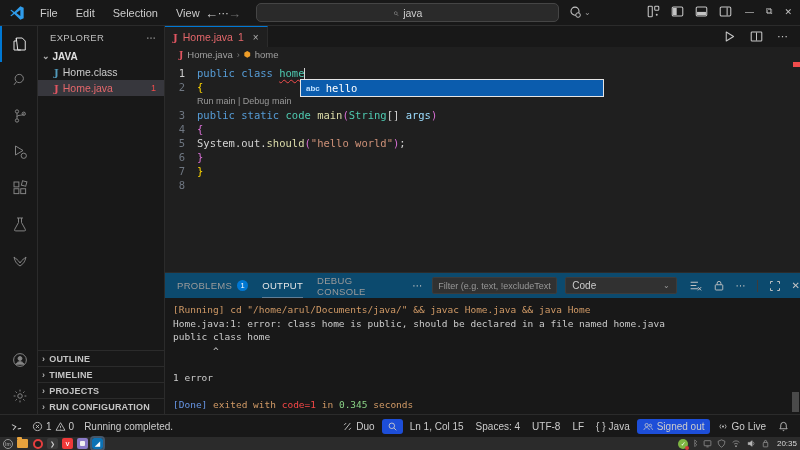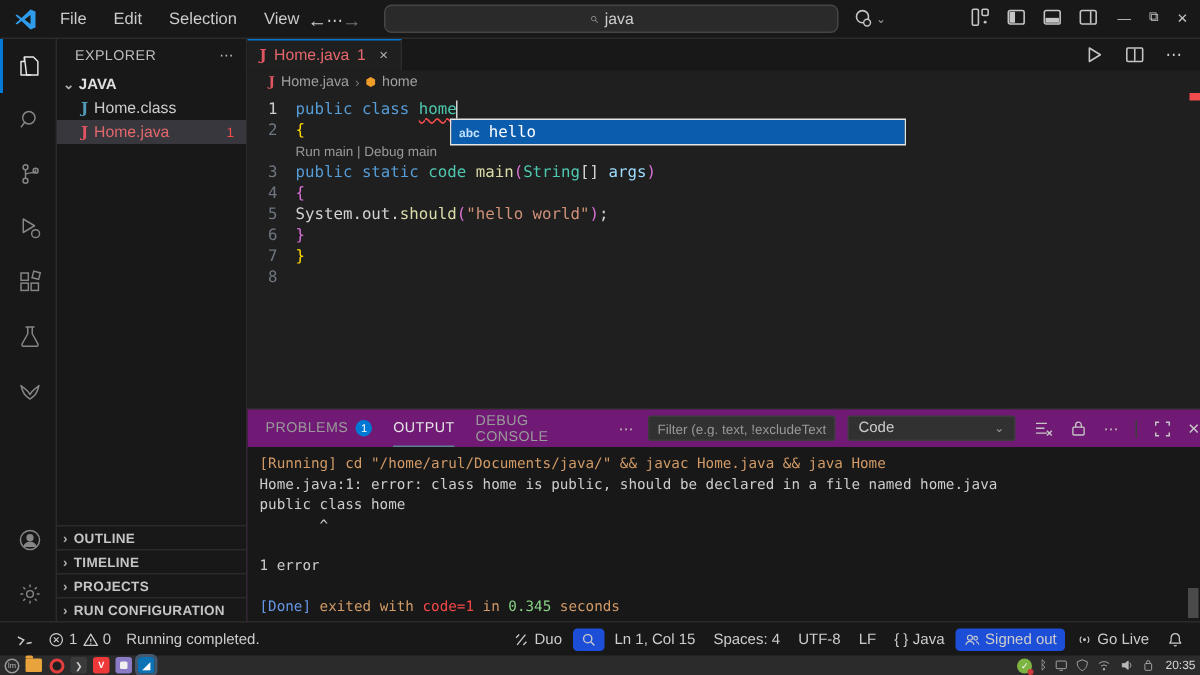--- a/index.html
+++ b/index.html
@@ -67,21 +67,21 @@
   .tok-var { color:#9cdcfe; } .tok-str { color:#ce9178; } .tok-plain { color:#d4d4d4; }
   .tok-b1 { color:#ffd700; } .tok-b2 { color:#da70d6; } .tok-lens { color:#999999; }
   .tok-err { text-decoration:underline wavy #f14c4c 1px; text-underline-offset:2px; }
   .caret { display:inline-block; width:1px; height:12px; background:#d4d4d4; vertical-align:middle; }
   .suggest { position:absolute; left:135px; top:17px; width:304px; background:#202020; border:1px solid #e5e5e5; z-index:5; }
   .suggest-row { height:16px; display:flex; align-items:center; gap:6px; padding-left:5px; background:#0b5cad; color:#ffffff; font-size:10.5px; }
   .suggest-row .abc { font-size:8px; color:#bfe0ff; letter-spacing:0; font-family:"Liberation Sans", sans-serif; font-weight:bold; }
   .ov-mark { position:absolute; right:0; top:0; width:7px; height:5px; background:#f14c4c; }
 
   
-  .panel { flex:0 0 142px; border-top:1px solid #2b2b2b; background:#701a75; display:flex; flex-direction:column; position:relative; }
+  .panel { flex:0 0 142px; border-top:1px solid #2b2b2b; background:#0c4a6e; display:flex; flex-direction:column; position:relative; }
   .panel-header { height:25px; display:flex; align-items:center; padding-left:12px; flex:0 0 25px; }
   .ptab { font-size:9.5px; letter-spacing:.3px; color:#9a9a9a; margin-right:14px; display:flex; align-items:center; gap:5px; height:100%; }
   .ptab.active { color:#e7e7e7; box-shadow:inset 0 -1px 0 #5f7e97; }
   .pbadge { background:#0078d4; color:#fff; border-radius:50%; width:11px; height:11px; font-size:7.5px; display:flex; align-items:center; justify-content:center; letter-spacing:0; }
   .pmore { color:#c5c5c5; margin-right:10px; font-size:10px; }
   .pfilter { width:125px; height:17px; background:#313131; border:1px solid #3c3c3c; border-radius:2px; color:#cccccc; font-size:9px; padding:0 5px; font-family:"Liberation Sans", sans-serif; }
   .pfilter::placeholder { color:#989898; }
   .pselect { width:118px; height:17px; margin-left:8px; background:#313131; border:1px solid #3c3c3c; border-radius:2px; display:flex; align-items:center; justify-content:space-between; padding:0 6px; font-size:10px; color:#cccccc; }
   .picons { display:flex; align-items:center; gap:11px; margin-left:12px; color:#c5c5c5; }
   .psep { width:1px; height:12px; background:#3c3c3c; }

